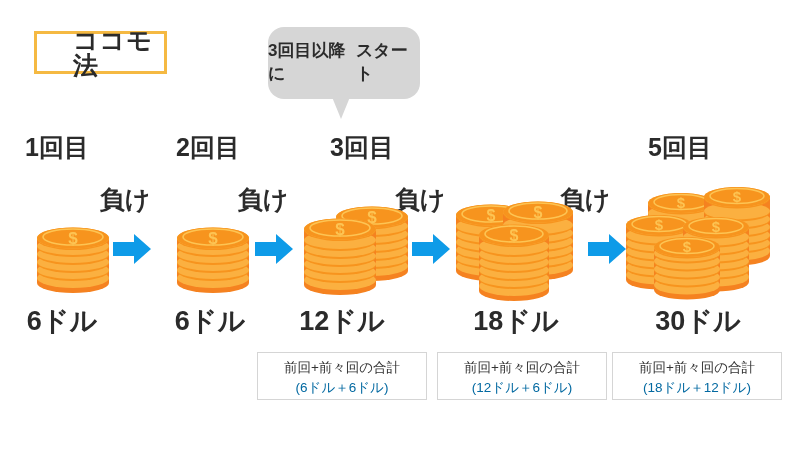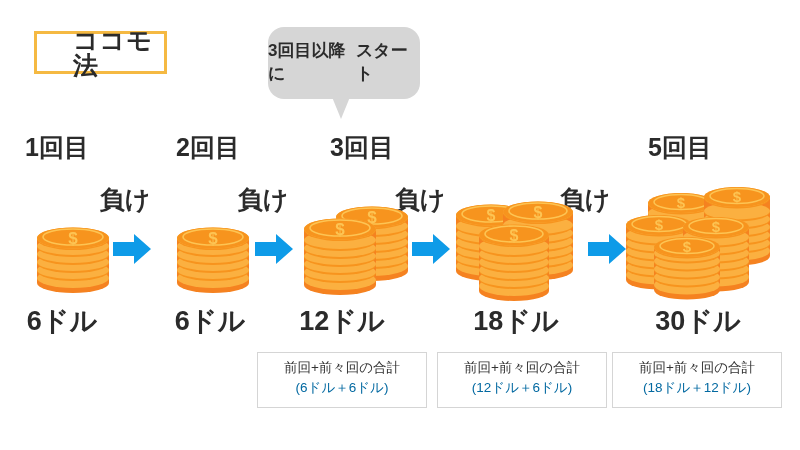--- a/index.html
+++ b/index.html
@@ -108,21 +108,21 @@
   }
 
   
   .formula-box {
     position: absolute;
     top: 352px;
     width: 170px;
     box-sizing: border-box;
     border: 1px solid #d5d5d5;
     background: #ffffff;
-    padding: 5px 2px 10px;
+    padding: 5px 2px 2px;
     text-align: center;
   }
   .formula-box .f1 {
     font-size: 13.5px;
     color: #333333;
     line-height: 1.45;
     display: block;
     white-space: nowrap;
   }
   .formula-box .f2 {

